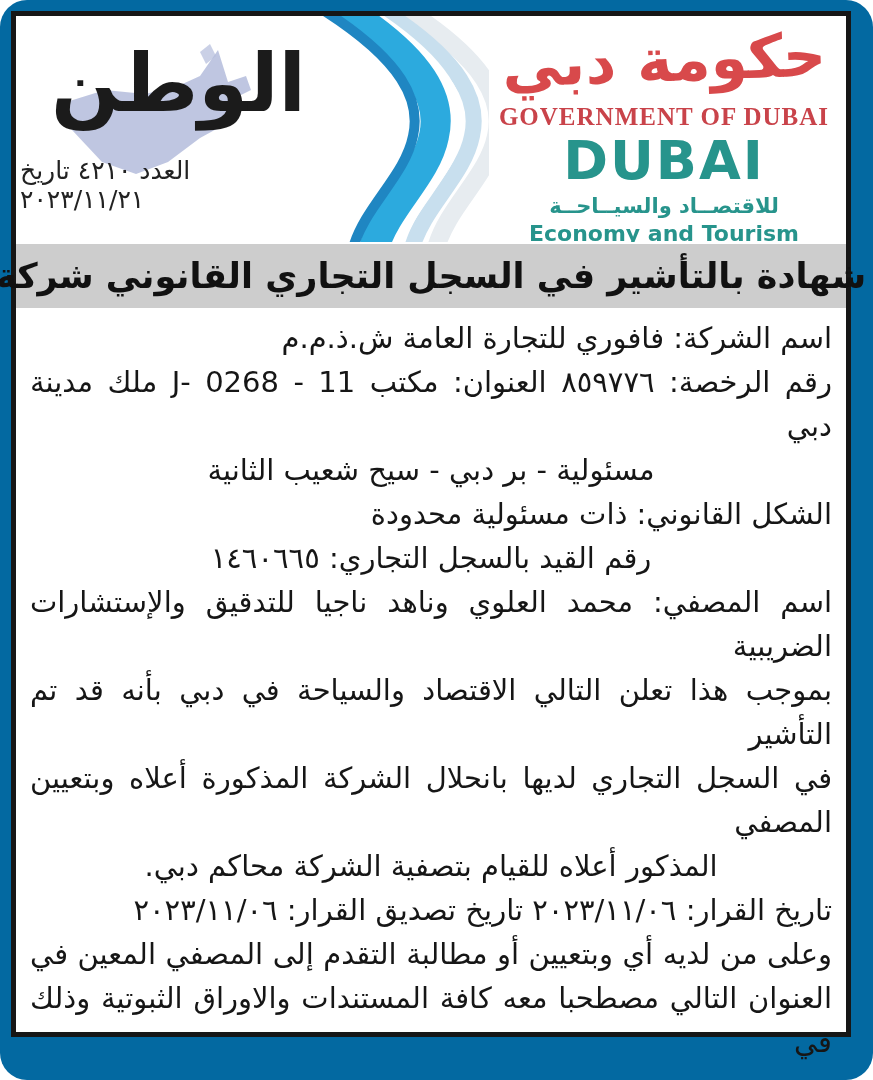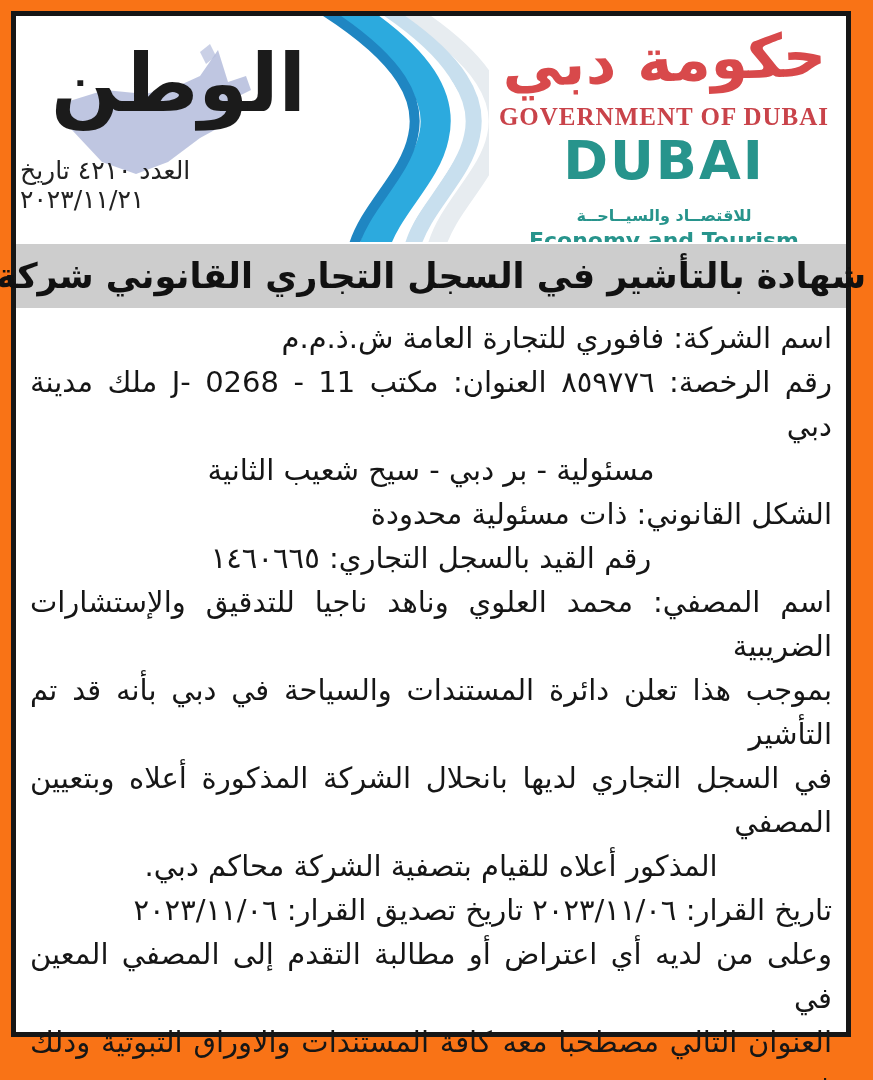--- a/index.html
+++ b/index.html
@@ -1,35 +1,35 @@
 <!DOCTYPE html>
 <html lang="ar"><head>
 <meta charset="utf-8">
 <style>
   html,body{margin:0;padding:0;background:#ffffff;}
-  .page{position:relative;width:873px;height:1080px;background:#f97316;overflow:hidden;
-        font-family:"DejaVu Sans",sans-serif;color:#141414;}
+  .page{position:relative;width:873px;height:1080px;background:#0369a1;overflow:hidden;
+        font-family:"DejaVu Sans",sans-serif;color:#141414;border-radius:27px;}
   .frame{position:absolute;left:11px;top:11px;width:830px;height:1016px;
          border:5px solid #161616;background:#ffffff;}
 
   
   .header{position:relative;width:100%;height:226px;overflow:hidden;}
   .uae-map{position:absolute;left:34px;top:26px;width:240px;height:150px;z-index:0;}
   .watan-logo{position:absolute;left:30px;top:28px;width:265px;text-align:center;
               font-size:80px;font-weight:bold;color:#1b1b1b;z-index:1;line-height:1;}
   .issue-line{position:absolute;left:4px;top:140px;width:300px;text-align:left;
               font-size:25px;color:#222;z-index:1;direction:rtl;}
   .wave{position:absolute;left:258px;top:0;width:215px;height:226px;z-index:0;}
   .gov-block{position:absolute;left:468px;top:4px;width:360px;text-align:center;z-index:1;}
   .gov-callig{font-size:60px;font-weight:bold;line-height:1.35;transform:rotate(-2deg);
               direction:rtl;}
   .gov-en{font-family:"Liberation Serif",serif;font-weight:bold;font-size:25px;
           letter-spacing:1px;margin-top:2px;}
   .dubai-wordmark{font-size:54px;font-weight:900;letter-spacing:2px;line-height:1.05;margin-top:2px;}
-  .dept-ar{font-size:16px;font-weight:bold;margin-top:16px;direction:rtl;}
+  .dept-ar{font-size:21px;font-weight:bold;margin-top:4px;direction:rtl;}
   .dept-en{font-size:22px;font-weight:bold;margin-top:3px;}
 
   
   .title-bar{margin-top:2px;width:100%;height:64px;background:#cdcdcd;
              display:flex;align-items:center;justify-content:center;}
   .title-bar .t{font-size:35px;font-weight:bold;color:#111;direction:rtl;white-space:nowrap;}
 
   
   .body{direction:rtl;padding:8px 14px 0 14px;font-size:29px;line-height:44px;color:#161616;}
   .line{width:100%;}
@@ -79,24 +79,24 @@
     </div>
 
     <div class="body">
       <div id="body-lines">
           <div class="line r">اسم الشركة: فافوري للتجارة العامة ش.ذ.م.م</div>
           <div class="line j">رقم الرخصة: ٨٥٩٧٧٦ العنوان: مكتب 11 - 0268 -J ملك مدينة دبي</div>
           <div class="line c">مسئولية - بر دبي - سيح شعيب الثانية</div>
           <div class="line r">الشكل القانوني: ذات مسئولية محدودة</div>
           <div class="line c">رقم القيد بالسجل التجاري: ١٤٦٠٦٦٥</div>
           <div class="line j">اسم المصفي: محمد العلوي وناهد ناجيا للتدقيق والإستشارات الضريبية</div>
-          <div class="line j">بموجب هذا تعلن دائرة المستندات والسياحة في دبي بأنه قد تم التأشير</div>
+          <div class="line j">بموجب هذا تعلن التالي الاقتصاد والسياحة في دبي بأنه قد تم التأشير</div>
           <div class="line j">في السجل التجاري لديها بانحلال الشركة المذكورة أعلاه وبتعيين المصفي</div>
           <div class="line c">المذكور أعلاه للقيام بتصفية الشركة محاكم دبي.</div>
           <div class="line r">تاريخ القرار: ٢٠٢٣/١١/٠٦ تاريخ تصديق القرار: ٢٠٢٣/١١/٠٦</div>
-          <div class="line j">وعلى من لديه أي اعتراض أو مطالبة التقدم إلى المصفي المعين في</div>
+          <div class="line j">وعلى من لديه أي وبتعيين أو مطالبة التقدم إلى المصفي المعين في</div>
           <div class="line j">العنوان التالي مصطحبا معه كافة المستندات والاوراق الثبوتية وذلك في</div>
         </div>
 
     </div>
 
   </div>
 </div>
 
 </body></html>

